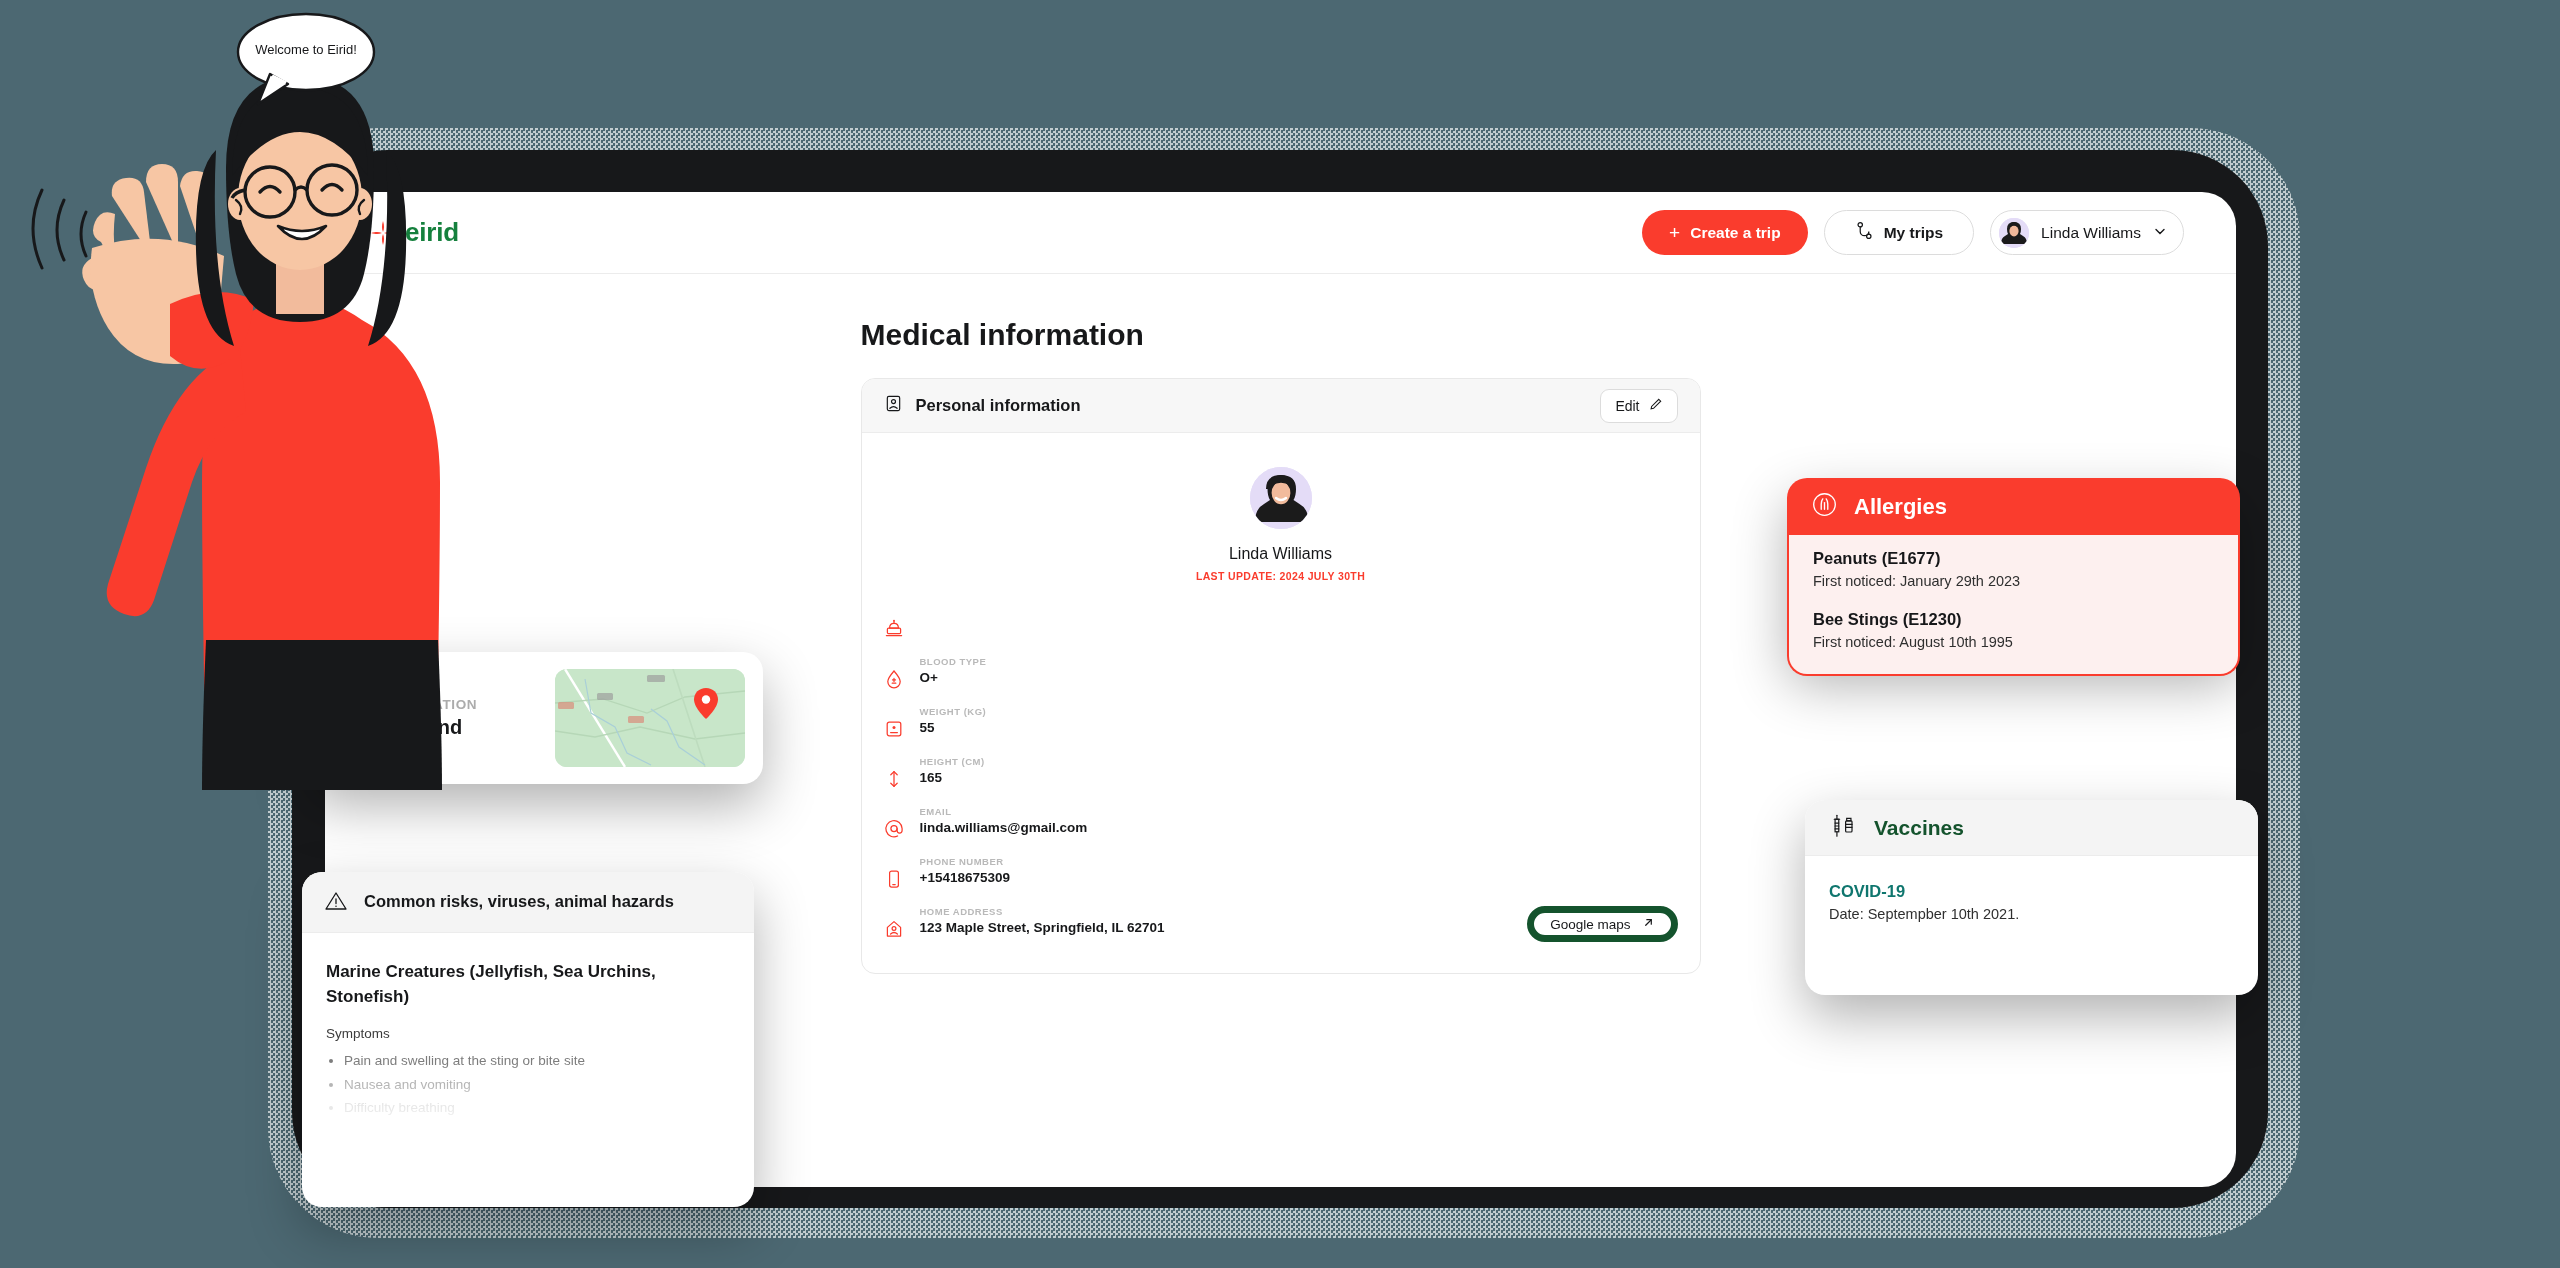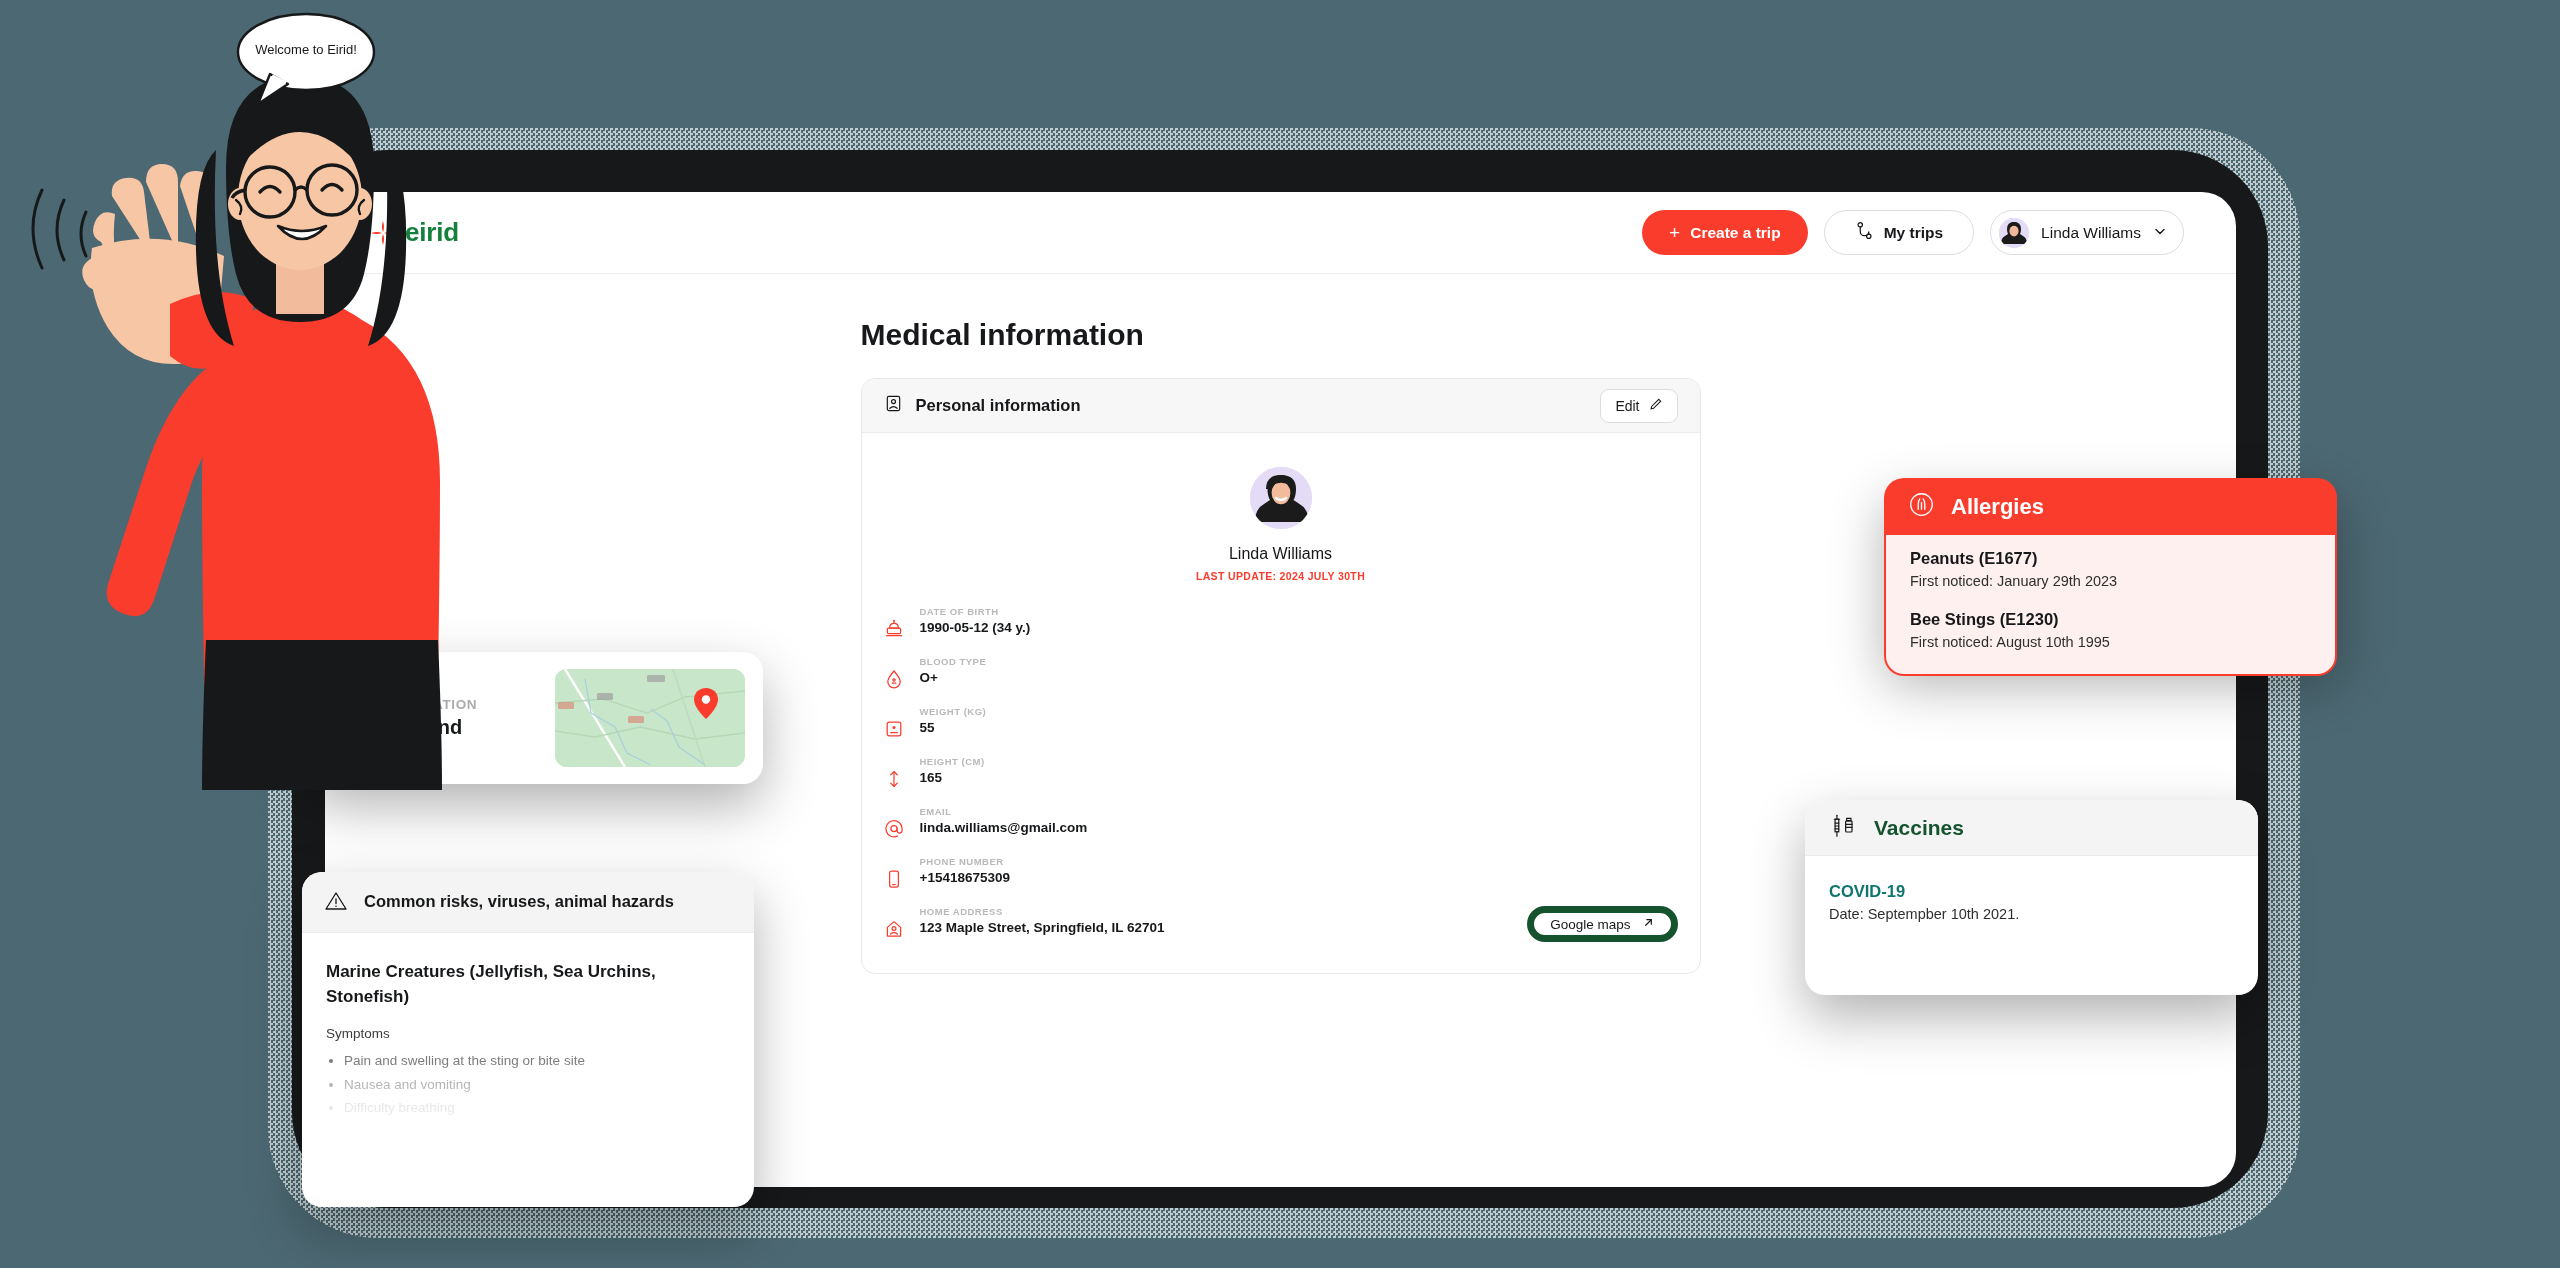--- a/index.html
+++ b/index.html
@@ -176,21 +176,21 @@
   .risk-list { margin: 8px 0 0 18px; }
   .risk-list li { font-size: 13.5px; color: #7d7d7d; line-height: 1.74; }
   .fade {
     position: absolute; left: 0; right: 0; bottom: 0; height: 96px;
     background: linear-gradient(to bottom, rgba(255,255,255,0), #fff 78%);
     pointer-events: none;
   }
 
   
   #allergies-card {
-    left: 1884px; top: 478px; width: 453px; height: 185px;
+    left: 1787px; top: 478px; width: 453px; height: 185px;
   }
   .alg-head {
     background: #fa3c2d; color: #fff;
     height: 57px; display: flex; align-items: center; gap: 16px;
     padding: 0 24px;
     border-radius: 20px 20px 0 0;
   }
   .alg-title { font-size: 22px; font-weight: 600; }
   .alg-body {
     background: #fdf0ef; padding: 14px 24px 24px 24px;
@@ -334,24 +334,20 @@
 
             <div class="fields" id="fields-list">
                 <div class="field">
                   <span class="field-ico"><svg viewBox="0 0 20 20" width="20" height="20" fill="none" stroke="#fa3c2d" stroke-width="1.25" stroke-linecap="round">
                       <path d="M10 2 V4.4"></path>
                       <circle cx="10" cy="1.7" r=".9" fill="#fa3c2d" stroke="none"></circle>
                       <path d="M5.6 9 q0-4.6 4.4-4.6 q4.4 0 4.4 4.6 Z"></path>
                       <rect x="3.4" y="9" width="13.2" height="5.6" rx="1.2"></rect>
                       <path d="M2.4 16.6 H17.6"></path>
                     </svg></span>
-                  <div class="field-txt">
-                    <div class="field-label">DATE OF BIRTH</div>
-                    <div class="field-value">1990-05-12 (34 y.)</div>
-                  </div>
                 </div>
                 <div class="field">
                   <span class="field-ico"><svg viewBox="0 0 20 20" width="20" height="20" fill="none" stroke="#fa3c2d" stroke-width="1.25" stroke-linecap="round">
                       <path d="M10 2 C10 2 16.2 9.2 16.2 12.6 A6.2 6.2 0 0 1 3.8 12.6 C3.8 9.2 10 2 10 2 Z"></path>
                       <path d="M10 9.4 V12.4 M8.5 10.9 H11.5 M8.2 14.2 H11.8"></path>
                     </svg></span>
                   <div class="field-txt">
                     <div class="field-label">BLOOD TYPE</div>
                     <div class="field-value">O+</div>
                   </div>

